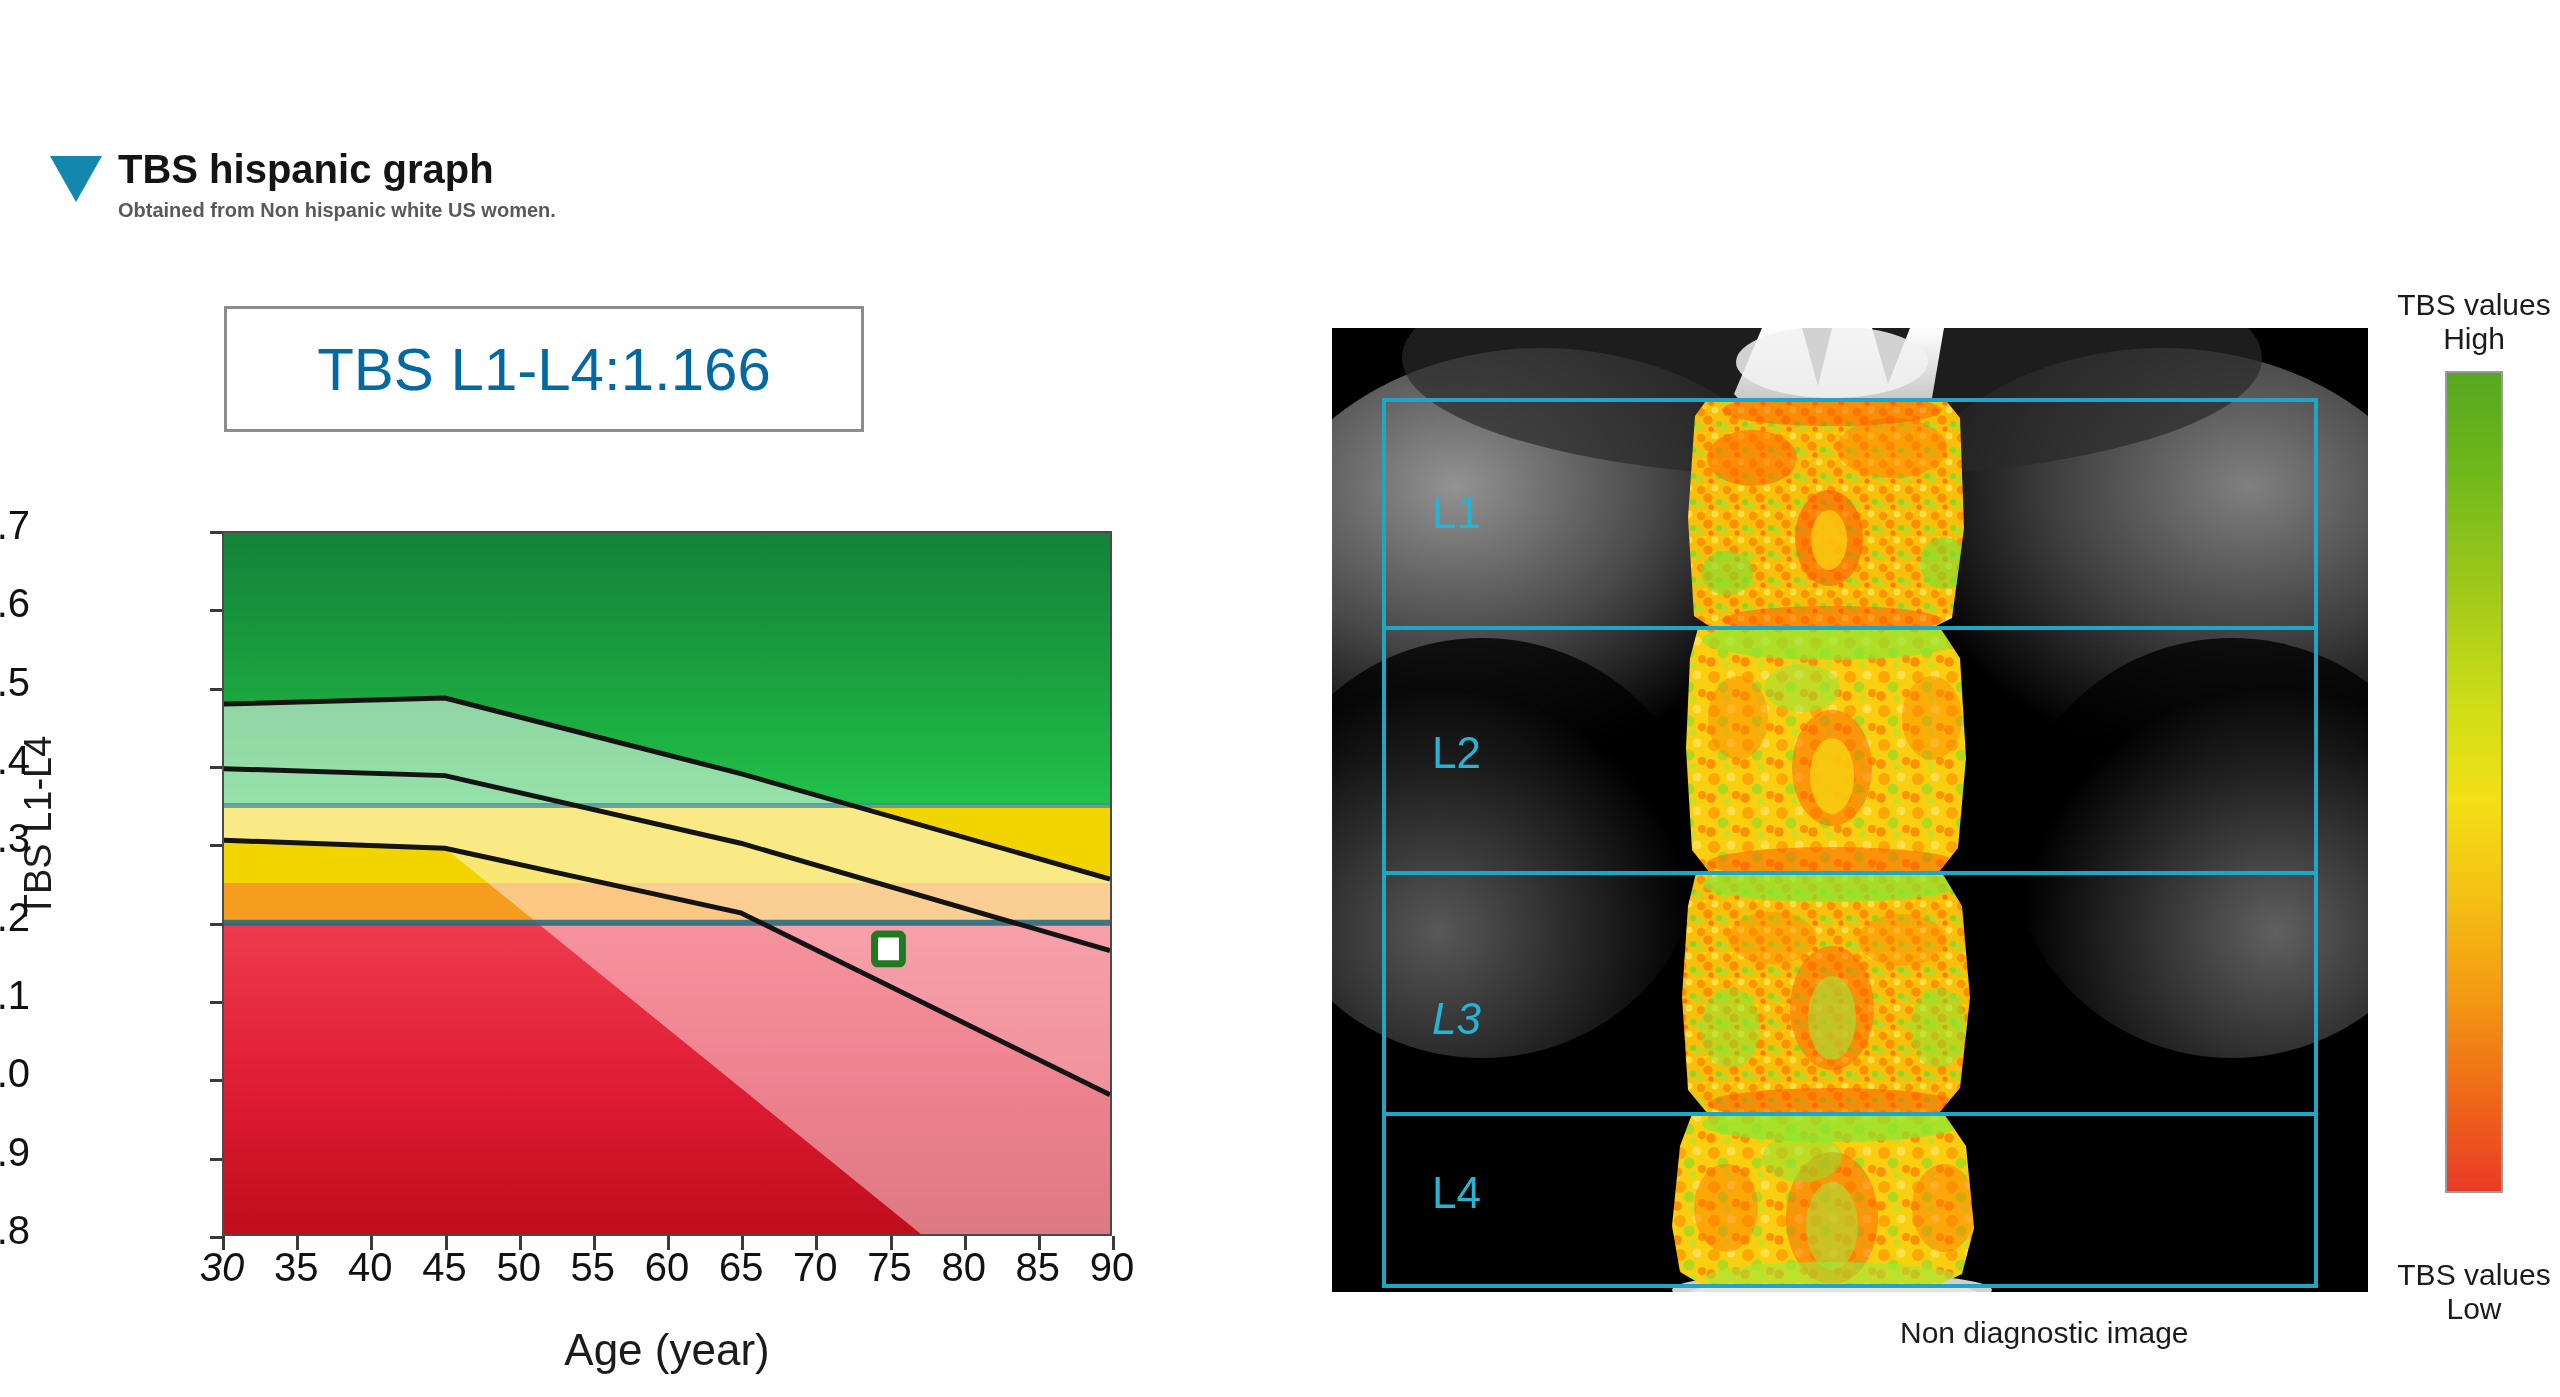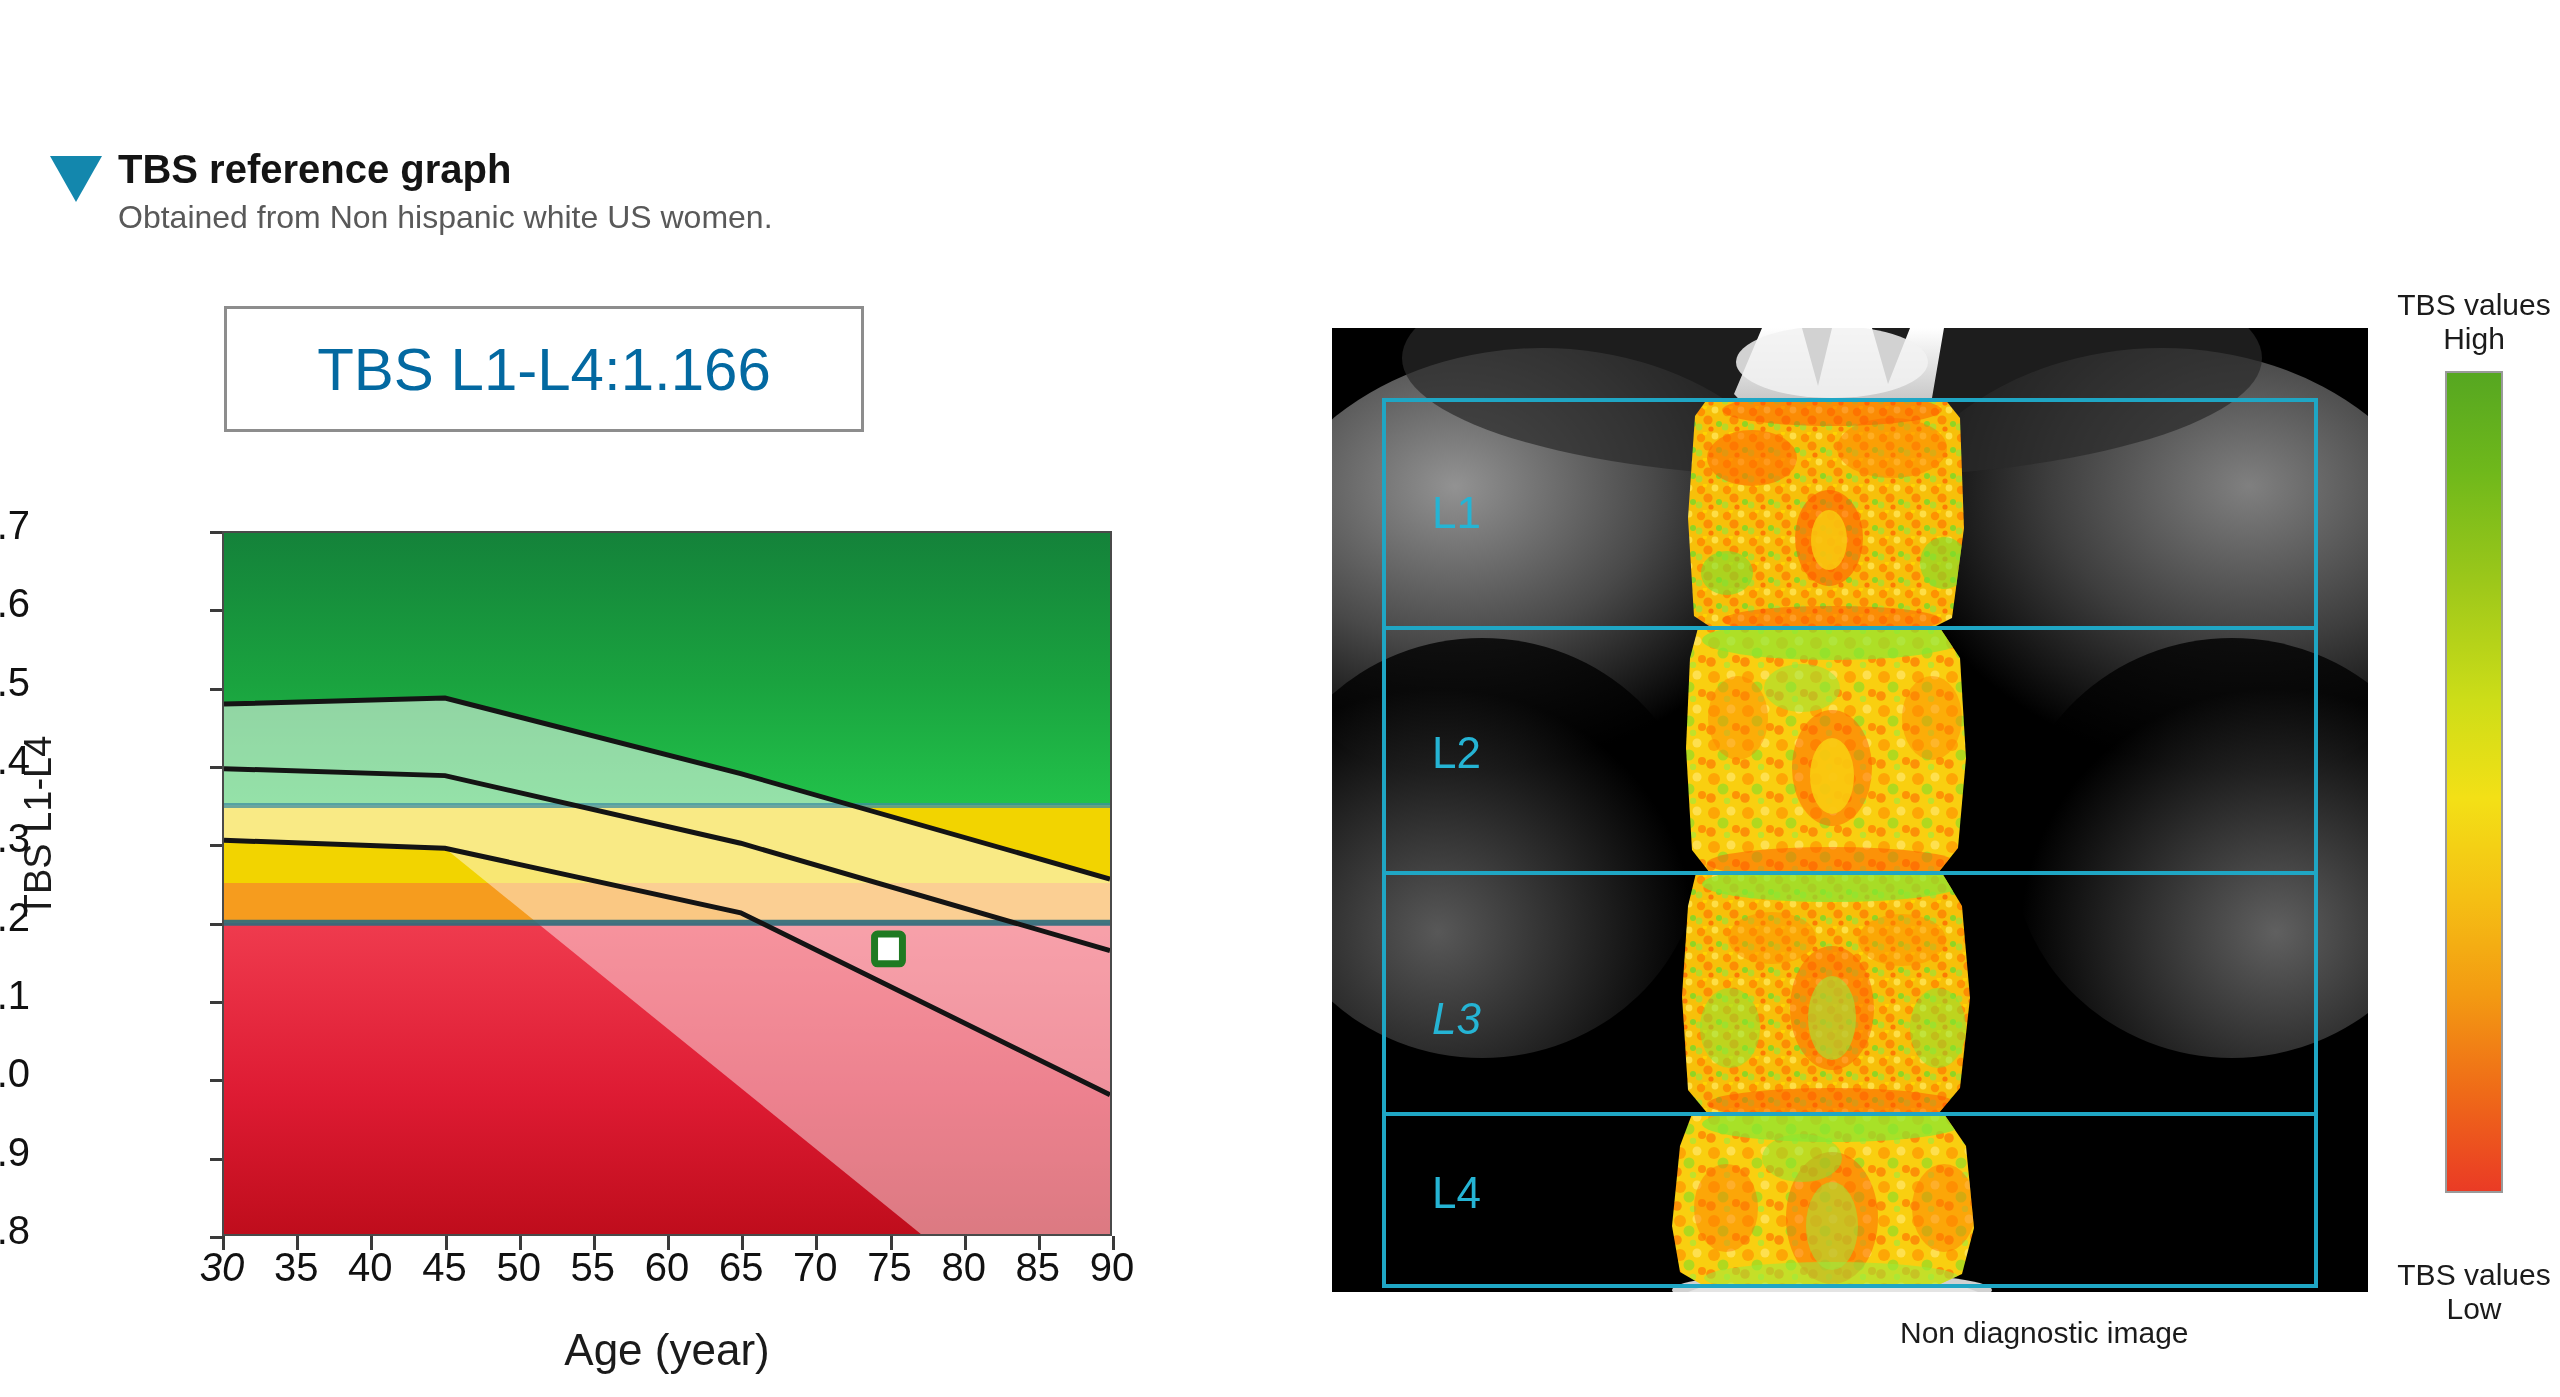--- a/index.html
+++ b/index.html
@@ -19,21 +19,21 @@
     letter-spacing: 1px;
     color: #1387AD;
   }
 
   
   .section-head { position: absolute; display: flex; align-items: flex-start; }
   .tri-marker {
     width: 56px; height: 56px; flex: 0 0 56px; margin-right: 14px; margin-top: 4px;
   }
   .sec-title { font-size: 40px; font-weight: bold; color: #141414; line-height: 1.05; }
-  .sec-sub { font-size: 32px; color: #595959; margin-top: 9px; font-weight: normal; }
+  .sec-sub { font-size: 20px; color: #595959; margin-top: 9px; font-weight: bold; }
 
   #head-left  { left: 48px;  top: 148px; }
   #head-right { left: 1278px; top: 148px; }
 
   
   #tbs-box {
     position: absolute; left: 224px; top: 306px;
     width: 640px; height: 126px;
     border: 3px solid #8d8d8d; background: #ffffff;
     display: flex; align-items: center; justify-content: center;
@@ -110,21 +110,21 @@
 <body>
 
 <div id="page">
 
 
   <div class="section-head" id="head-left">
     <svg class="tri-marker" viewBox="0 0 56 56">
       <polygon points="2,4 54,4 28,50" fill="#1387AD"></polygon>
     </svg>
     <div>
-      <div class="sec-title">TBS reference graph</div>
+      <div class="sec-title">TBS hispanic graph</div>
       <div class="sec-sub">Obtained from Non hispanic white US women.</div>
     </div>
   </div>
 
 
   <div id="tbs-box">
     <span id="tbs-box-text">TBS L1-L4:1.166</span>
   </div>
 
   <div id="chart-wrap">

